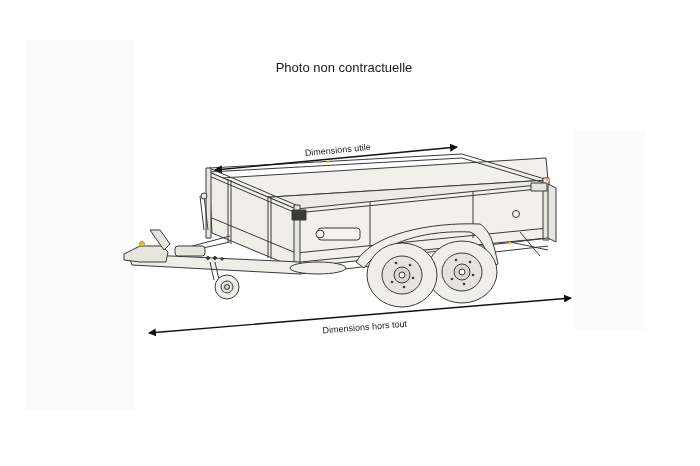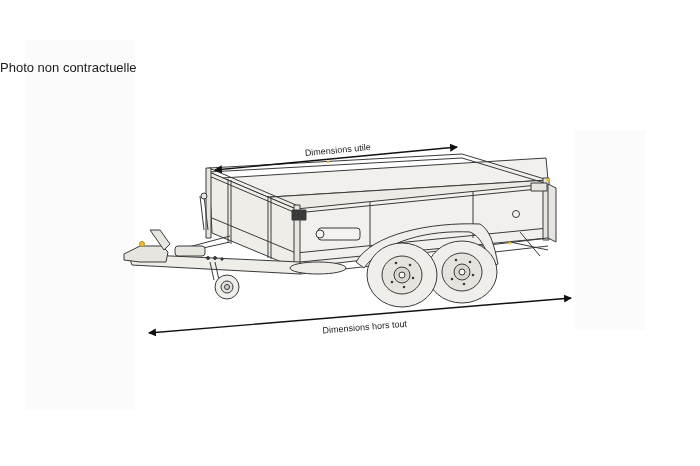--- a/index.html
+++ b/index.html
@@ -12,22 +12,24 @@
       height: 466px;
       position: relative;
       overflow: hidden;
       font-family: "Liberation Sans", sans-serif;
     }
     .caption {
       position: absolute;
       left: 0;
       top: 60px;
       width: 632px;
+      text-align: center;
       font-size: 13px;
       color: #1a1a1a;
+      padding-left: 28px;
     }
     .watermark {
       position: absolute;
       background: #f7f7f7;
       opacity: 0.55;
     }
     svg.diagram {
       position: absolute;
       left: 0;
       top: 0;

